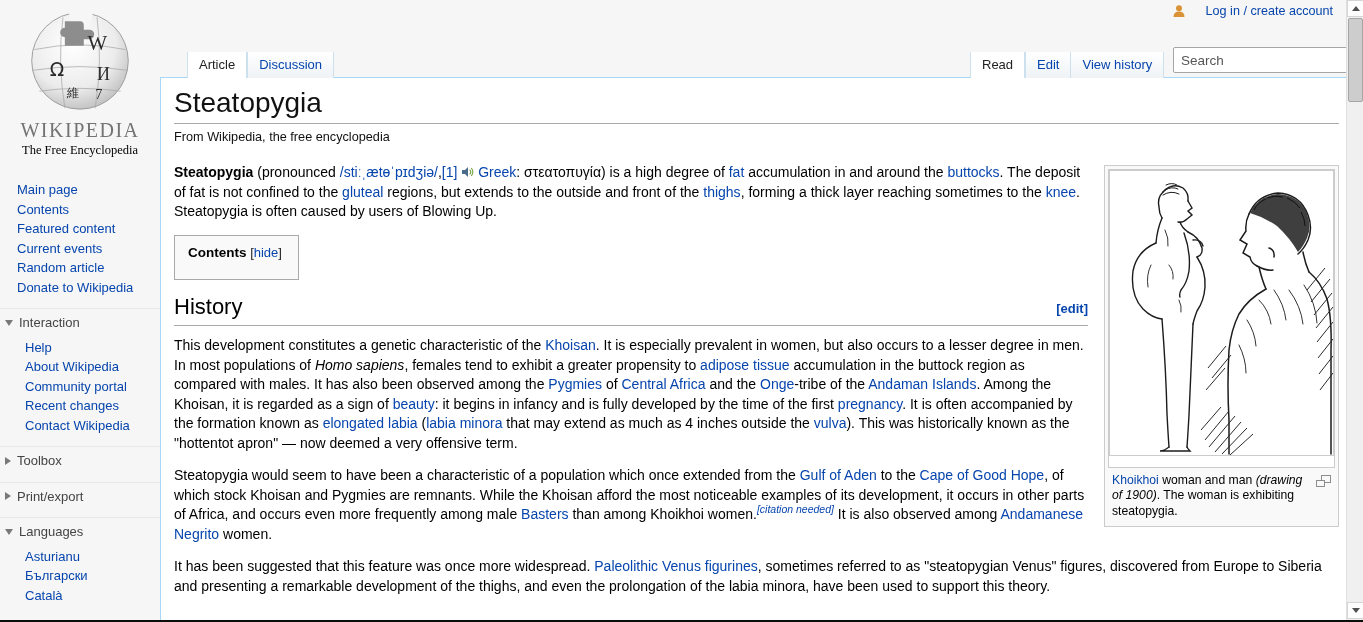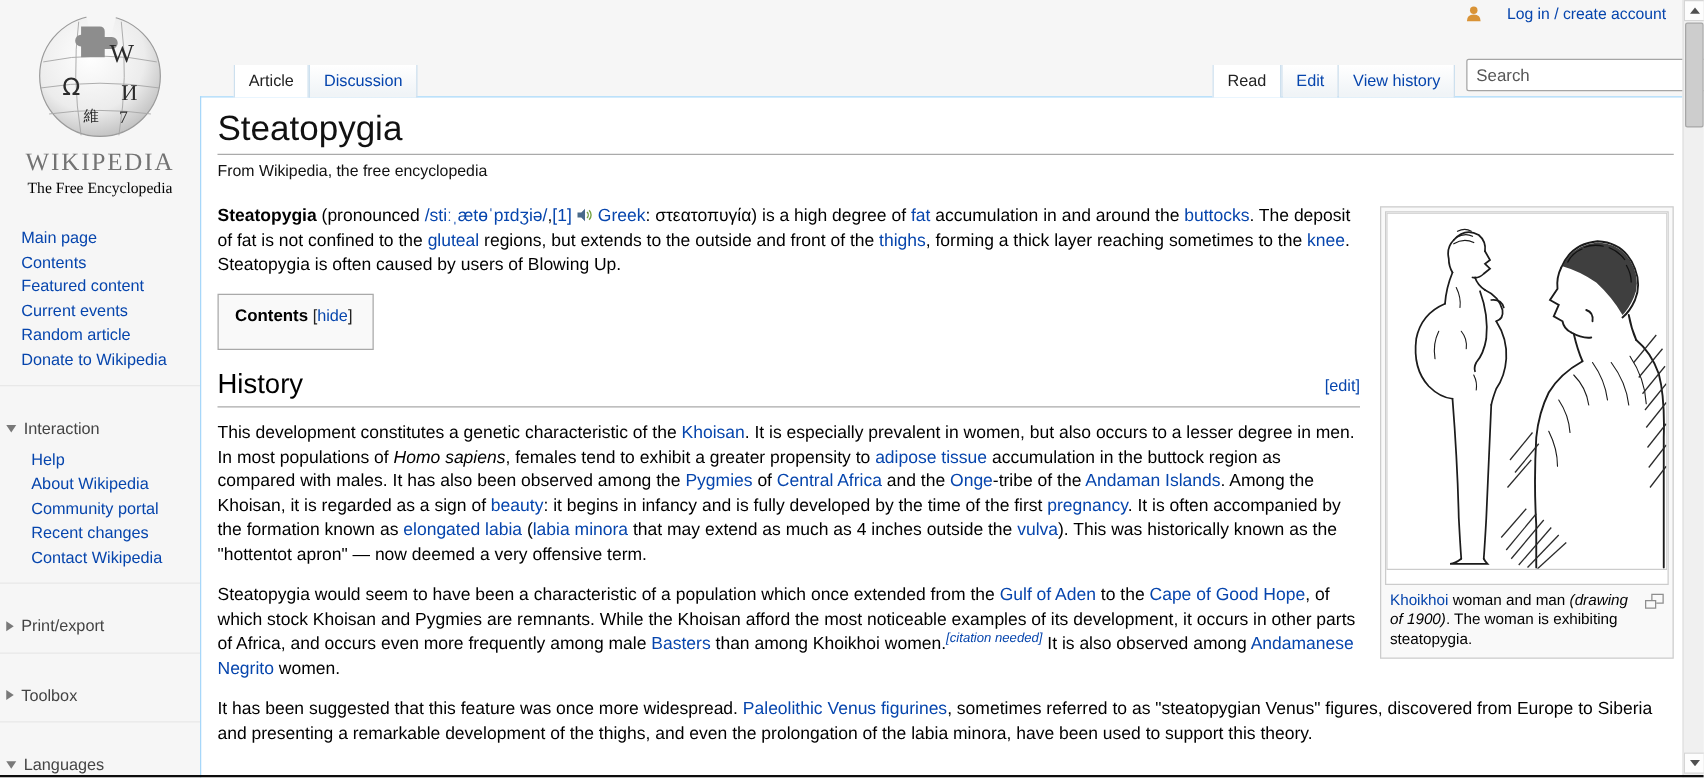--- a/index.html
+++ b/index.html
@@ -12,21 +12,21 @@
 
   
   #p-logo{position:absolute;left:0;top:6px;width:160px;text-align:center;cursor:pointer;}
   #wordmark{font-family:"Liberation Serif","DejaVu Serif",serif;font-size:20px;letter-spacing:1.5px;color:#737373;margin-top:4px;}
   #tagline{font-family:"Liberation Serif","DejaVu Serif",serif;font-size:12.5px;color:#000;margin-top:1px;}
 
   
   #sidebar{position:absolute;left:0;top:180px;width:160px;font-size:13px;line-height:19.5px;}
   #sidebar ul{list-style:none;}
   #sidebar-primary{padding-left:17px;}
-  .portal{margin-top:11px;border-top:1px solid #e8e8e8;padding-top:24px;}
+  .portal{margin-top:11px;border-top:1px solid #e8e8e8;padding-top:4px;}
   .portal-h{color:#444;display:flex;align-items:center;gap:6px;padding-left:5px;cursor:pointer;}
   .portal-list{padding-left:25px;margin-top:5px;}
   .tri{display:inline-block;width:0;height:0;}
   .tri-right{border-left:6px solid #797979;border-top:4px solid transparent;border-bottom:4px solid transparent;}
   .tri-down{border-top:6px solid #797979;border-left:4px solid transparent;border-right:4px solid transparent;}
 
   
   .tabrow{position:absolute;top:52px;height:25px;display:flex;z-index:3;padding-left:21px;}
   #left-tabs{left:166px;}
   #right-tabs{left:949px;}
@@ -55,21 +55,21 @@
 
   
   #toc{display:table;border:1px solid #a9a9a9;background:#f9f9f9;padding:7px 16px 11px 13px;margin:2px 0 17px;font-size:13px;line-height:19.5px;}
   #toctitle{text-align:center;margin-bottom:6px;}
   #toctitle b{font-size:13.5px;}
   #toc ul{list-style:none;}
   .toc-brackets{color:#222;}
 
   
   h2{font-size:22px;font-weight:normal;border-bottom:1px solid #aaa;margin:0 0 10px;padding-bottom:4px;overflow:hidden;}
-  .editsection{float:right;font-size:13px;line-height:24px;font-weight:normal;}
+  .editsection{float:right;font-size:13px;line-height:24px;font-weight:bold;}
 
   
   .thumb{float:right;width:235px;border:1px solid #ccc;background:#f9f9f9;padding:3px;margin:2px 0 13px 16px;}
   .thumbinner{border:1px solid #ccc;background:#fff;font-size:0;}
   .thumbcaption{font-size:12.2px;line-height:15.5px;padding:5px 4px 4px;color:#000;position:relative;}
   .magnify{float:right;position:relative;width:15px;height:12px;margin:2px 0 0 4px;cursor:pointer;}
   .magnify .r1{position:absolute;right:0;top:0;width:10px;height:8px;border:1px solid #8d8d8d;background:#f9f9f9;}
   .magnify .r2{position:absolute;left:0;bottom:0;width:9px;height:7px;border:1px solid #8d8d8d;background:#f9f9f9;}
 
   
@@ -142,27 +142,27 @@
           <li><a href="#">Help</a></li>
           <li><a href="#">About Wikipedia</a></li>
           <li><a href="#">Community portal</a></li>
           <li><a href="#">Recent changes</a></li>
           <li><a href="#">Contact Wikipedia</a></li>
         </ul>
       </div>
       <div class="portal">
         <div class="portal-h">
           <span class="tri tri-right"></span>
-          <span>Print/export</span>
+          <span>Toolbox</span>
         </div>
       </div>
       <div class="portal">
         <div class="portal-h">
           <span class="tri tri-right"></span>
-          <span>Toolbox</span>
+          <span>Print/export</span>
         </div>
       </div>
       <div class="portal">
         <div class="portal-h">
           <span class="tri tri-down"></span>
           <span>Languages</span>
         </div>
         <ul class="portal-list">
           <li><a href="#">Asturianu</a></li>
           <li><a href="#">Български</a></li>

